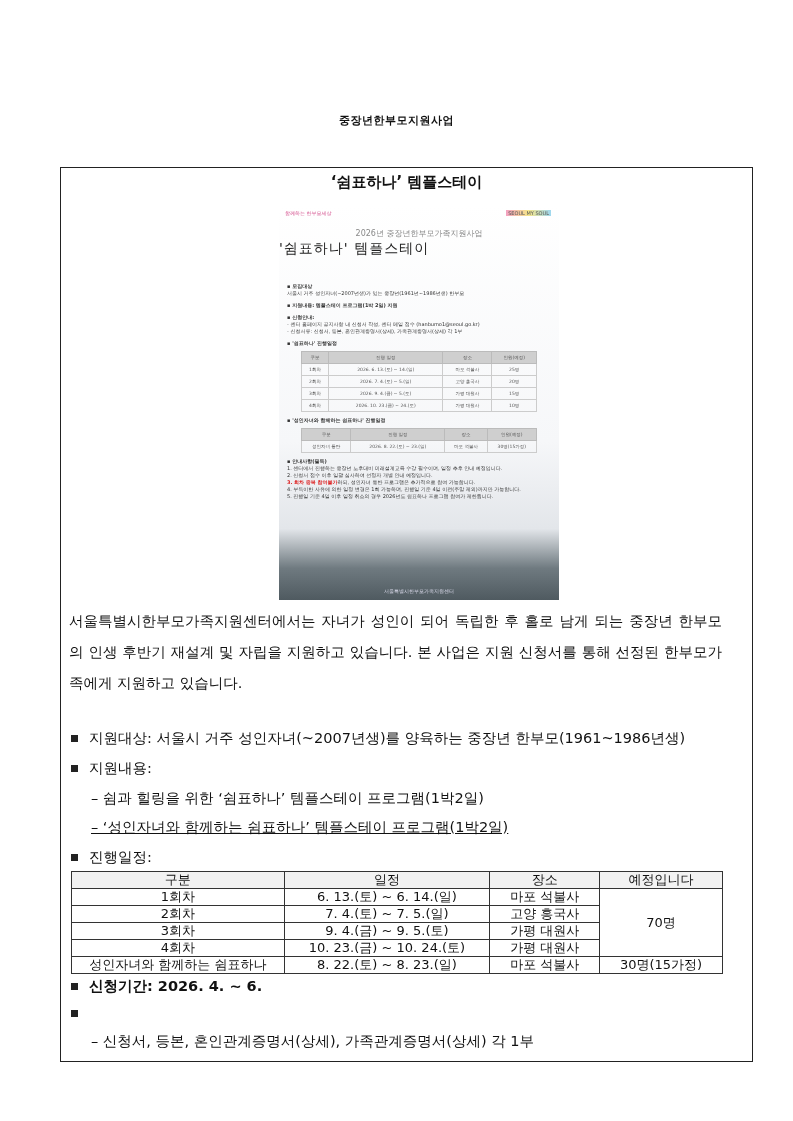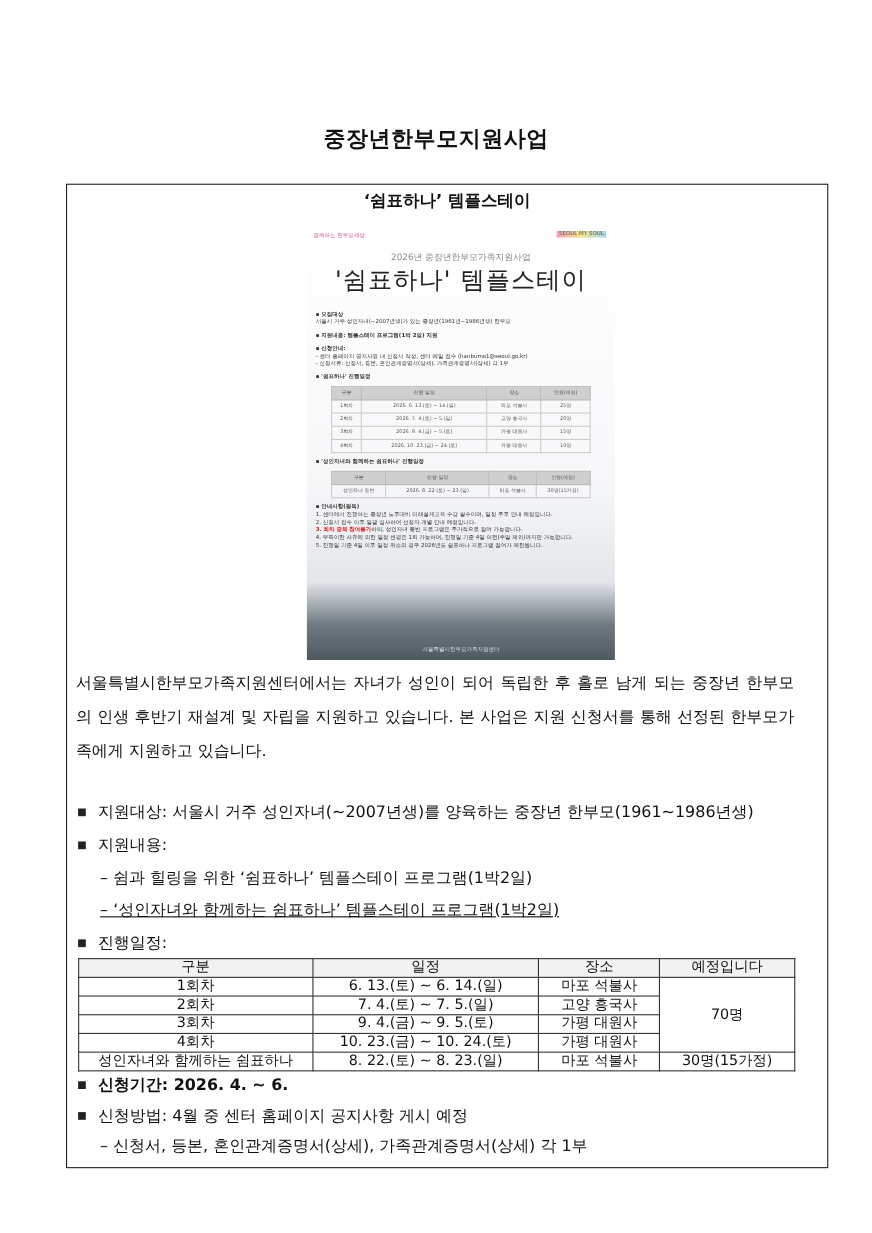--- a/index.html
+++ b/index.html
@@ -1,31 +1,31 @@
 <!DOCTYPE html>
 <html><head>
 <meta charset="utf-8">
 <style>
   html, body { margin:0; padding:0; background:#ffffff; }
   body { width:793px; height:1121px; position:relative; overflow:hidden;
          font-family:"DejaVu Sans", "Liberation Sans", sans-serif; color:#111; }
   .doc-title { position:absolute; left:0; top:113px; width:793px; text-align:center;
-               font-size:20px; font-weight:bold; letter-spacing:0.5px; }
+               font-size:11px; font-weight:bold; letter-spacing:0.5px; }
   .frame { position:absolute; left:60px; top:167px; width:693px; height:895px;
            border:1.5px solid #222; box-sizing:border-box; }
   .box-title { position:absolute; left:0; top:5px; width:100%; text-align:center;
                font-size:15px; font-weight:bold; }
   .poster { position:absolute; left:218px; top:36px; width:280px; height:396px;
             background:linear-gradient(180deg,#ffffff 0%,#f6f7f9 60%,#e3e6ea 82%,#6f7a80 92%,#4f5a60 100%);
             overflow:hidden; }
   .poster .logo-left { position:absolute; left:6px; top:6px; font-size:5px; color:#d34b8a; }
   .poster .logo-right { position:absolute; right:8px; top:6px; font-size:5px; color:#555;
                         background:linear-gradient(90deg,#f3a1c1,#f5e58a,#9fd8f0); padding:0 2px; }
   .poster .p-sub { position:absolute; top:24px; width:100%; text-align:center; font-size:8px; color:#888; }
-  .poster .p-title { position:absolute; top:36px; width:100%; text-align:center; font-size:22px; color:#222; letter-spacing:1px; }
+  .poster .p-title { position:absolute; top:36px; width:100%; text-align:left; font-size:14px; color:#222; letter-spacing:1px; }
   .poster .p-body { position:absolute; left:8px; top:74px; width:264px; font-size:5px; line-height:7px; color:#333; }
   .poster .p-body .h { font-weight:bold; margin-top:5px; }
   .poster table { border-collapse:collapse; margin:4px 0 0 14px; width:236px; font-size:4.5px; color:#555; }
   .poster th { background:#cfcfcf; font-weight:normal; border:0.5px solid #bbb; height:9px; }
   .poster td { border:0.5px solid #ccc; height:9px; text-align:center; }
   .poster .red { color:#d22; font-weight:bold; }
   .poster .p-foot { position:absolute; bottom:6px; width:100%; text-align:center; font-size:5px; color:#dde; }
   .intro { position:absolute; left:8px; top:438px; width:653px; font-size:14.5px; line-height:31px;
            text-align:justify; text-align-last:left; }
   .list { position:absolute; left:10px; font-size:14.5px; }
@@ -171,16 +171,16 @@
       <td>성인자녀와 함께하는 쉼표하나</td>
       <td>8. 22.(토) ~ 8. 23.(일)</td>
       <td>마포 석불사</td>
       <td>30명(15가정)</td>
     </tr>
   </tbody>
     </table>
 
   <div class="list" style="top:0;">
     <div class="bullet-row" style="top:809px;font-weight:bold;"><span class="sq"></span><span>신청기간: 2026. 4. ~ 6.</span></div>
-    <div class="bullet-row" style="top:837px;"><span class="sq"></span><span>신청방법: 4월 중 센터 홈페이지 공지사항 게시 예정</span></div>
+    <div class="bullet-row" style="top:837px;"><span class="sq"></span></div>
     <div class="dash-row" style="top:864px;">– 신청서, 등본, 혼인관계증명서(상세), 가족관계증명서(상세) 각 1부</div>
   </div>
 </div>
 
 </body></html>

